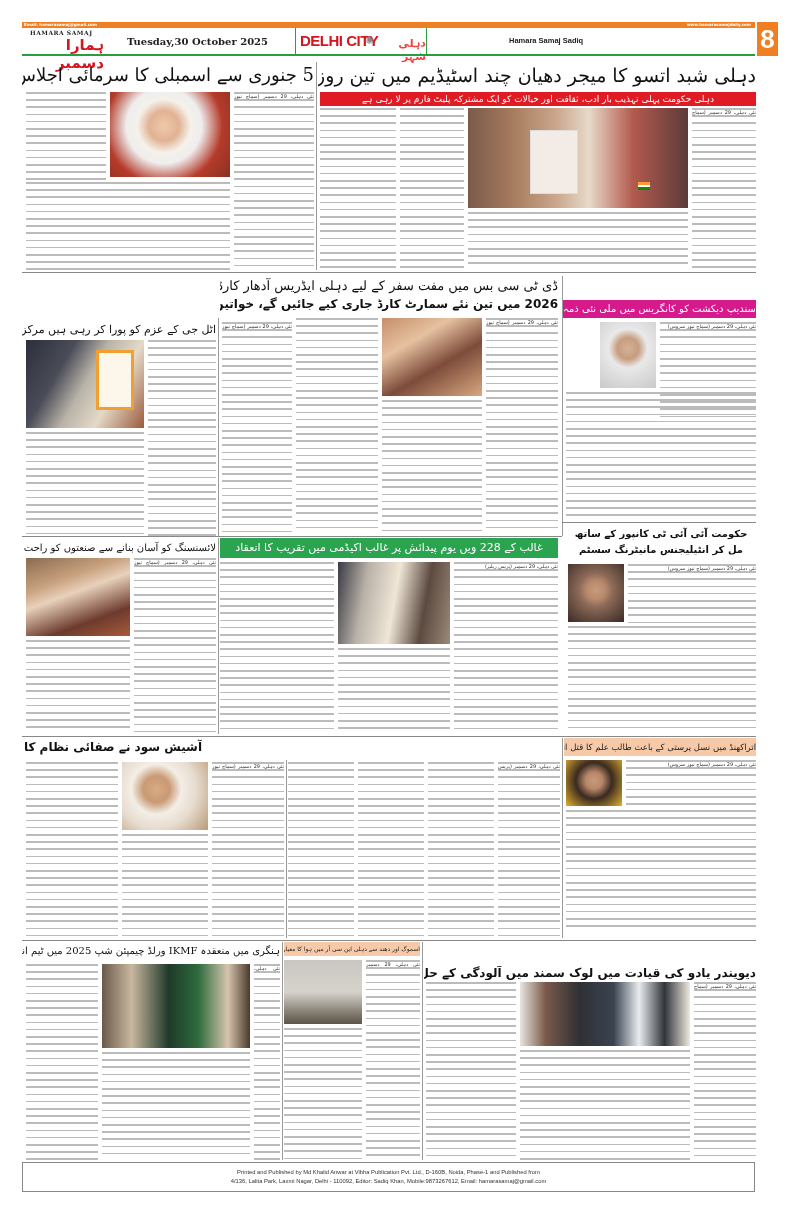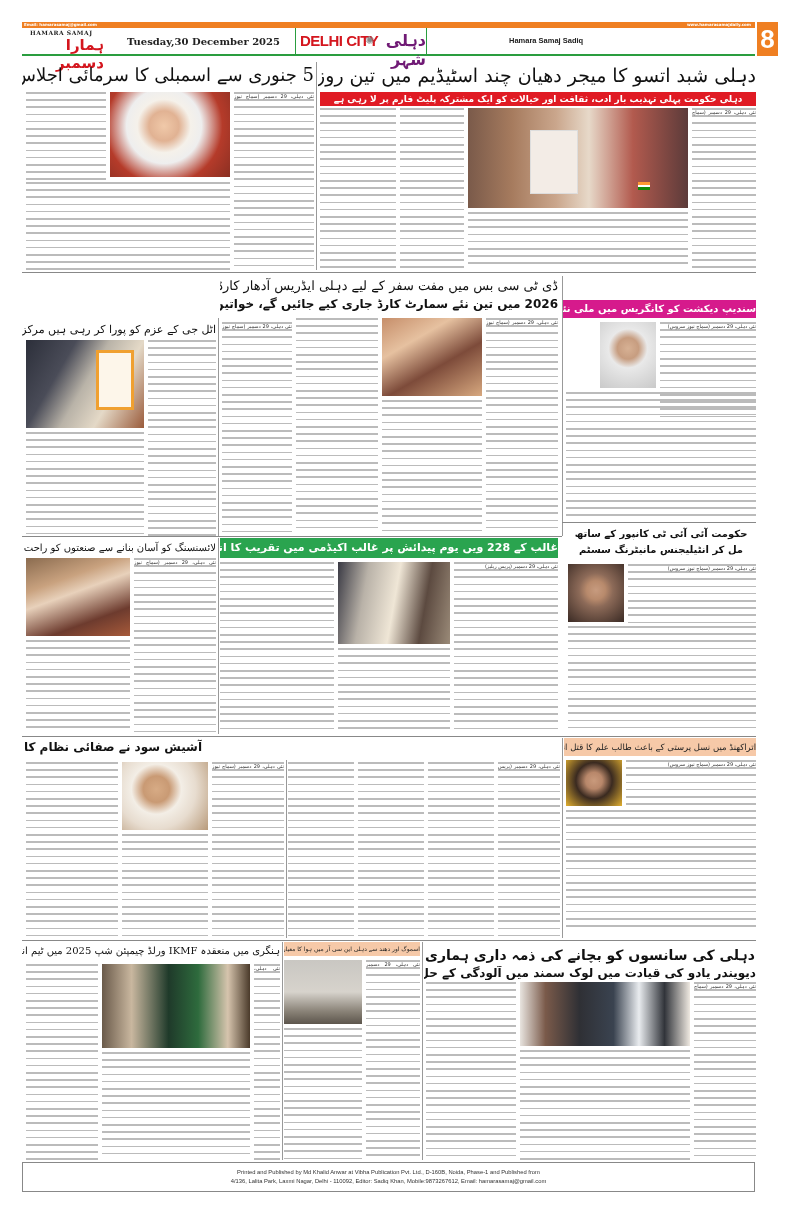--- a/index.html
+++ b/index.html
@@ -9,26 +9,26 @@
 .topbar{position:absolute;left:0;top:0;width:733px;height:6px;background:#ef7f22;font-size:4px;color:#fff;line-height:6px;padding-left:2px;font-weight:bold}
 .topbar .web{position:absolute;right:4px;top:0}
 .mast{position:absolute;left:0;top:6px;width:733px;height:28px;border-bottom:2px solid #2a9d3f}
 .logo{position:absolute;left:0;top:0;width:82px;height:28px}
 .logo .en{font-family:"DejaVu Serif",serif;font-size:6px;font-weight:bold;color:#222;letter-spacing:.5px;position:absolute;left:8px;top:1px}
 .logo .ur{font-family:"DejaVu Sans",sans-serif;font-size:15px;font-weight:bold;color:#d4161e;position:absolute;left:2px;top:8px;direction:rtl}
 .date{position:absolute;left:105px;top:8px;font-family:"DejaVu Serif",serif;font-weight:bold;font-size:10px;color:#222}
 .sec{position:absolute;left:273px;top:0;height:28px;width:132px;border-left:1.5px solid #2a9d3f;border-right:1.5px solid #2a9d3f;padding-left:4px}
 .sec .city{font-family:"Liberation Sans",sans-serif;font-weight:bold;font-size:15px;color:#d4161e;position:absolute;left:4px;top:4px;letter-spacing:-.5px}
 .sec .gear{position:absolute;left:69px;top:6px;font-size:11px;color:#888}
-.sec .urcity{position:absolute;left:82px;top:3px;font-size:16px;color:#701a75;font-weight:bold;direction:rtl}
+.sec .urcity{position:absolute;left:82px;top:9px;font-size:11px;color:#ef4444;font-weight:bold;direction:rtl}
 .paper{position:absolute;left:487px;top:8px;font-family:"Liberation Sans",sans-serif;font-weight:bold;font-size:7.5px;color:#222}
 .pnum{position:absolute;left:735px;top:0;width:21px;height:34px;background:#ef7f22;color:#fff;font-family:"Liberation Sans",sans-serif;font-weight:bold;font-size:26px;text-align:center;line-height:34px}
 
 .hl{position:absolute;direction:rtl;font-family:"DejaVu Serif",serif;color:#111;white-space:nowrap;overflow:hidden}
-.band{position:absolute;direction:rtl;white-space:nowrap;overflow:hidden;font-family:"DejaVu Sans",sans-serif;font-weight:bold;color:#fff;text-align:center}
+.band{position:absolute;direction:rtl;white-space:nowrap;overflow:hidden;font-family:"DejaVu Sans",sans-serif;font-weight:normal;color:#fff;text-align:center}
 .text{position:absolute;direction:rtl;font-size:5px;line-height:8px;color:#444;overflow:hidden;text-align:justify}
 .text::before{content:"";}
 .lines{position:absolute;overflow:hidden;background:repeating-linear-gradient(to bottom,#bbb 0,#bbb 1.6px,transparent 1.6px,transparent 7.2px)}
 .photo{position:absolute;overflow:hidden}
 .vrule{position:absolute;width:1px;background:#999}
 .hrule{position:absolute;height:1px;background:#888}
 .footer{position:absolute;left:0;top:1140px;width:733px;height:30px;border:1px solid #888;font-family:"Liberation Sans",sans-serif;font-size:5.8px;text-align:center;line-height:9px;padding-top:5px;color:#333}
 </style>
 </head>
 <body>
@@ -37,21 +37,21 @@
 
   <div class="topbar">
     <span>Email: hamarasamaj@gmail.com</span>
     <span class="web">www.hamarasamajdaily.com</span>
   </div>
   <div class="mast">
     <div class="logo">
       <span class="en">HAMARA SAMAJ</span>
       <span class="ur">ہمارا دسمبر</span>
     </div>
-    <div class="date">Tuesday,30 December 2025</div>
+    <div class="date">Tuesday,30 October 2025</div>
     <div class="sec">
       <span class="city">DELHI CITY</span>
       <span class="gear">✺</span>
       <span class="urcity">دہلی شہر</span>
     </div>
     <div class="paper">Hamara Samaj Sadiq</div>
   </div>
   <div class="pnum">8</div>
 
   <div class="hl" style="left:296px;top:38px;width:438px;height:30px;font-size:19px;line-height:30px;text-align:right">دہلی شبد اتسو کا میجر دھیان چند اسٹیڈیم میں تین روزہ تقریب کا انعقاد</div>
@@ -160,21 +160,20 @@
   <div class="lines" style="left:604px;top:738px;width:130px;height:48px"></div>
   <div class="text" style="left:604px;top:738px;width:130px;height:8px;color:#333">نئی دہلی، 29 دسمبر (سماج نیوز سروس)</div>
   <div class="lines" style="left:544px;top:788px;width:190px;height:120px"></div>
 
   <div class="vrule" style="left:540px;top:716px;height:200px"></div>
   <div class="vrule" style="left:264px;top:738px;height:178px"></div>
   <div class="hrule" style="left:0;top:918px;width:734px"></div>
 
   <div class="hl" style="left:0;top:918px;width:258px;height:22px;font-size:10px;line-height:22px;text-align:right">ہنگری میں منعقدہ IKMF ورلڈ چیمپئن شپ 2025 میں ٹیم انڈیا کی شاندار کارکردگی</div>
   <div class="band" style="left:262px;top:920px;width:136px;height:14px;background:#f6c9a8;color:#222;font-weight:normal;font-size:6px;line-height:14px">اسموگ اور دھند سے دہلی این سی آر میں ہوا کا معیار خراب، اے کیو آئی 400 پار</div>
-  <div class="hl" style="left:402px;top:922px;width:332px;height:22px;font-family:'DejaVu Sans',sans-serif;font-weight:bold;font-size:14px;line-height:22px;text-align:center">دہلی کی سانسوں کو بچانے کی ذمہ داری ہماری</div>
   <div class="hl" style="left:402px;top:944px;width:332px;height:14px;font-family:'DejaVu Sans',sans-serif;font-weight:bold;font-size:12px;line-height:14px;text-align:center">دیویندر یادو کی قیادت میں لوک سمند میں آلودگی کے حل پر ڈائیلاگ</div>
 
   <div class="photo" style="left:80px;top:942px;width:148px;height:84px;background:linear-gradient(90deg,#6a5a4a 0%,#c9b79f 20%,#1f3a2a 45%,#2e6b3d 65%,#d6c4ad 85%,#4a3a2a 100%)"></div>
   <div class="lines" style="left:232px;top:942px;width:26px;height:196px"></div>
   <div class="text" style="left:232px;top:942px;width:26px;height:8px;color:#333">نئی دہلی، 29 دسمبر (سماج)</div>
   <div class="lines" style="left:4px;top:942px;width:72px;height:196px"></div>
   <div class="lines" style="left:80px;top:1030px;width:148px;height:108px"></div>
 
   <div class="photo" style="left:262px;top:938px;width:78px;height:64px;background:linear-gradient(180deg,#c9c7c2 0%,#d7d3cc 50%,#8a8378 80%,#5c554c 100%)"></div>
   <div class="lines" style="left:344px;top:938px;width:54px;height:200px"></div>

